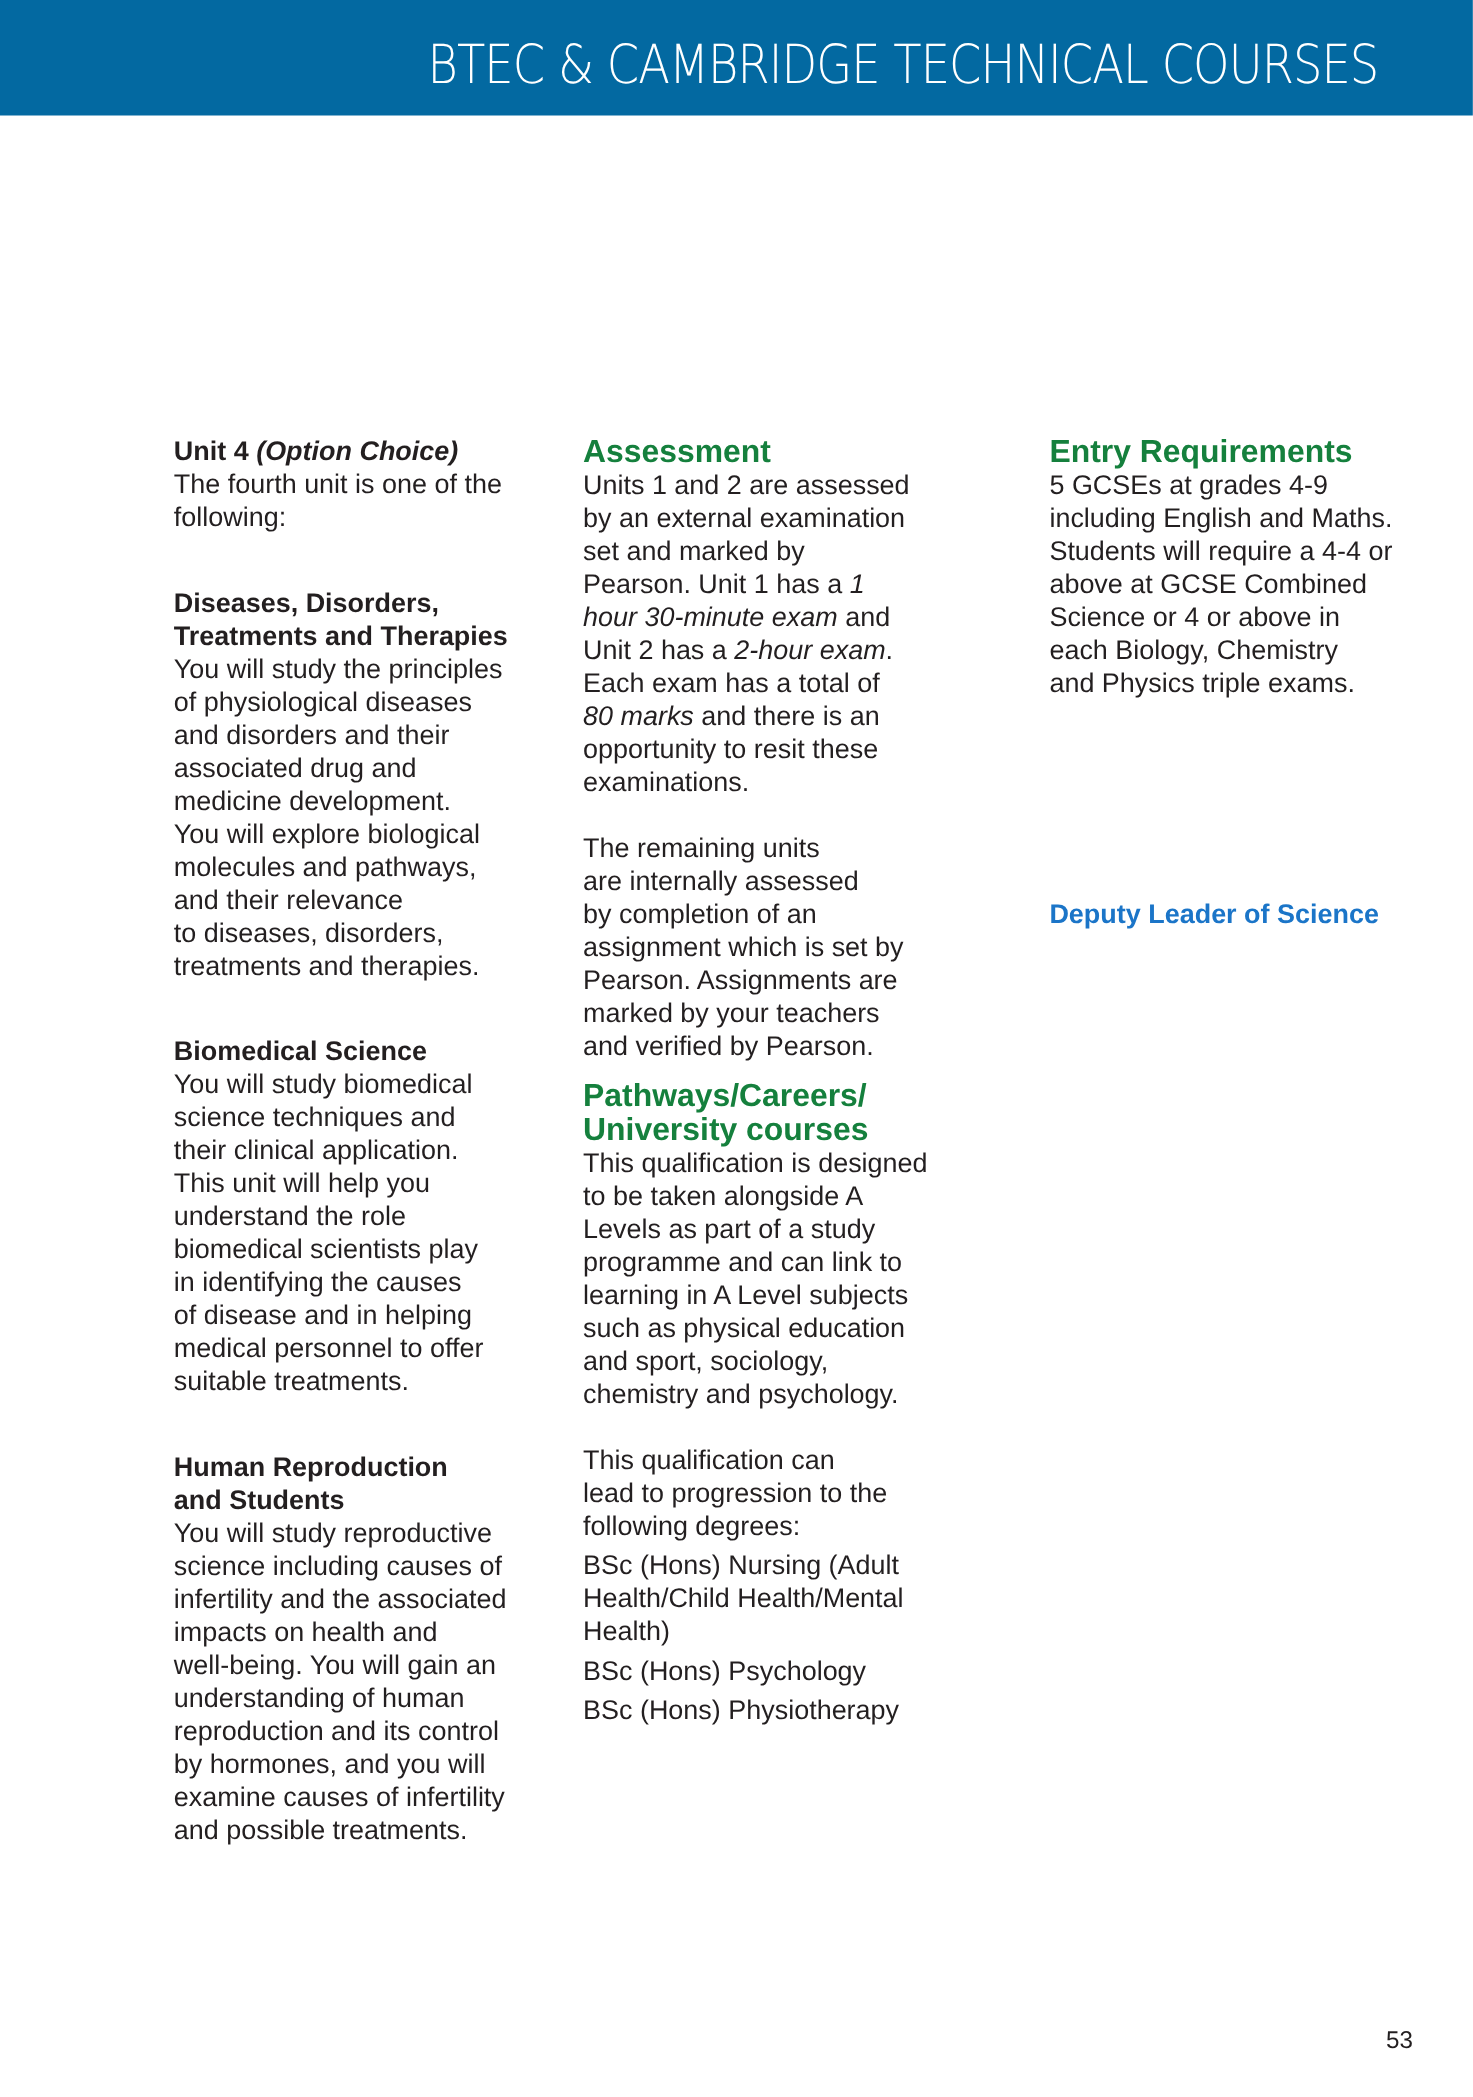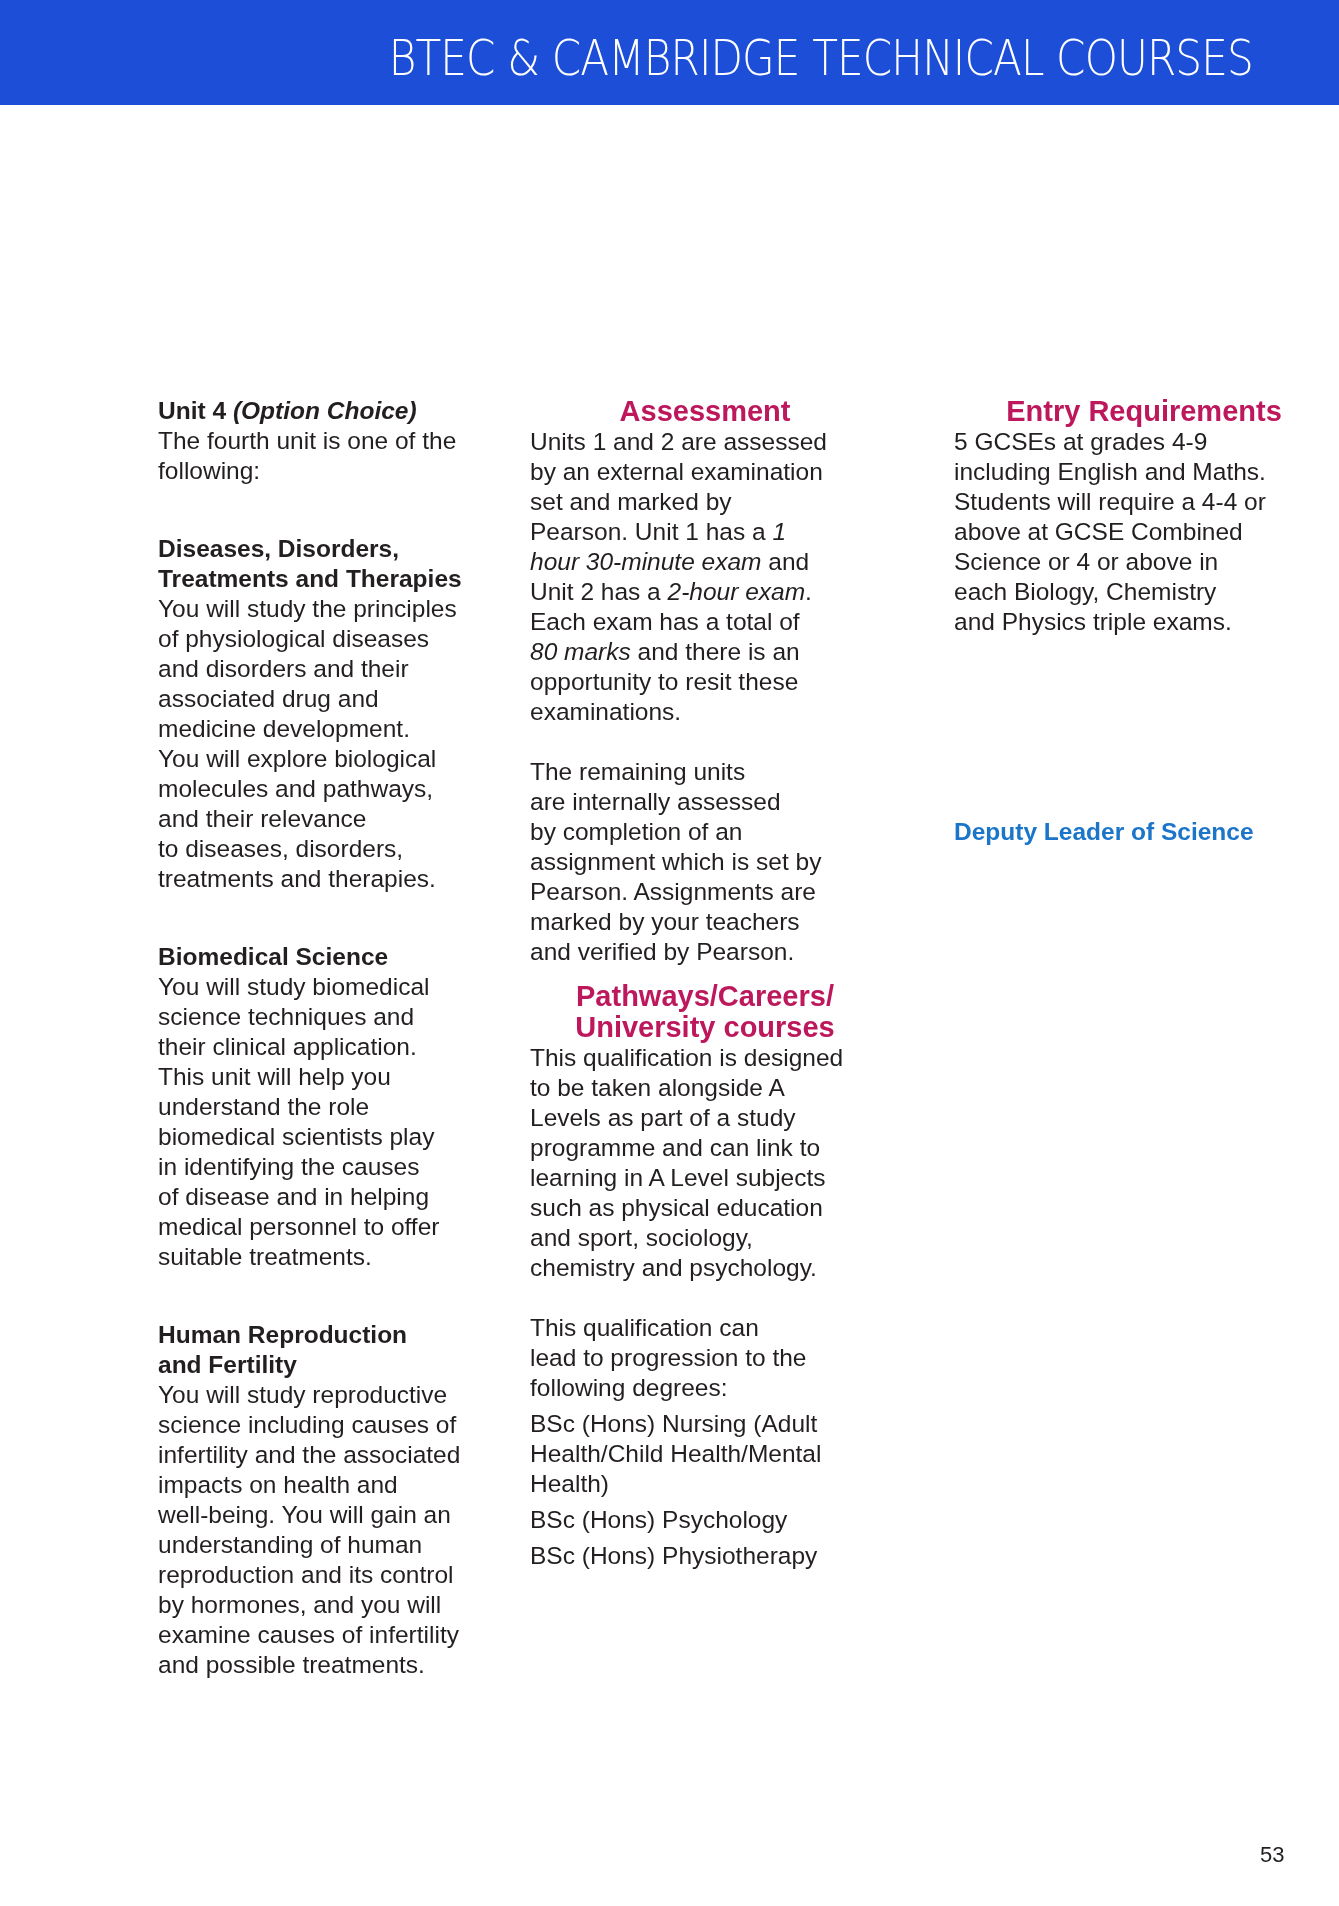--- a/index.html
+++ b/index.html
@@ -1,29 +1,29 @@
 <!DOCTYPE html>
 <html><head>
 <meta charset="utf-8">
 <style>
   html, body { margin:0; padding:0; background:#ffffff; }
   body { width:1339px; height:1906px; position:relative; overflow:hidden;
          font-family:"Liberation Sans", sans-serif; color:#231f20; }
-  .banner { position:absolute; left:0; top:0; width:1339px; height:105px; background:#1d4ed8; }
+  .banner { position:absolute; left:0; top:0; width:1339px; height:105px; background:#0369a1; }
   .banner-title { position:absolute; right:86px; top:30px; color:#ffffff;
                   font-family:"DejaVu Sans", sans-serif; font-weight:200; font-size:49px;
                   letter-spacing:-1px; transform:scaleX(0.86); transform-origin:right center;
                   white-space:nowrap; }
   .col { position:absolute; top:396px; font-size:24.5px; line-height:30px; }
   .col1 { left:158px; width:350px; }
   .col2 { left:530px; width:350px; }
   .col3 { left:954px; width:380px; }
   .p { margin:0; white-space:pre-line; }
   .sub { font-weight:bold; margin:0; white-space:pre-line; }
-  .h { color:#be185d; font-weight:bold; font-size:29px; line-height:31px; margin:0; white-space:pre-line;text-align:center; }
+  .h { color:#15803d; font-weight:bold; font-size:29px; line-height:31px; margin:0; white-space:pre-line; }
   .accent { color:#1b75c8; font-weight:bold; }
   em { font-style:italic; }
   .gap1 { height:30px; }
   .gap2 { height:48px; }
   .deg { margin:6px 0 0 0; white-space:pre-line; }
   .page-num { position:absolute; left:1216px; top:1842px; font-size:22px;margin-left:44px; }
 </style>
 </head>
 <body>
 
@@ -55,21 +55,21 @@
 their clinical application.
 This unit will help you
 understand the role
 biomedical scientists play
 in identifying the causes
 of disease and in helping
 medical personnel to offer
 suitable treatments.</p>
   <div class="gap2"></div>
   <p class="sub">Human Reproduction
-and Fertility</p>
+and Students</p>
   <p class="p">You will study reproductive
 science including causes of
 infertility and the associated
 impacts on health and
 well-being. You will gain an
 understanding of human
 reproduction and its control
 by hormones, and you will
 examine causes of infertility
 and possible treatments.</p>

